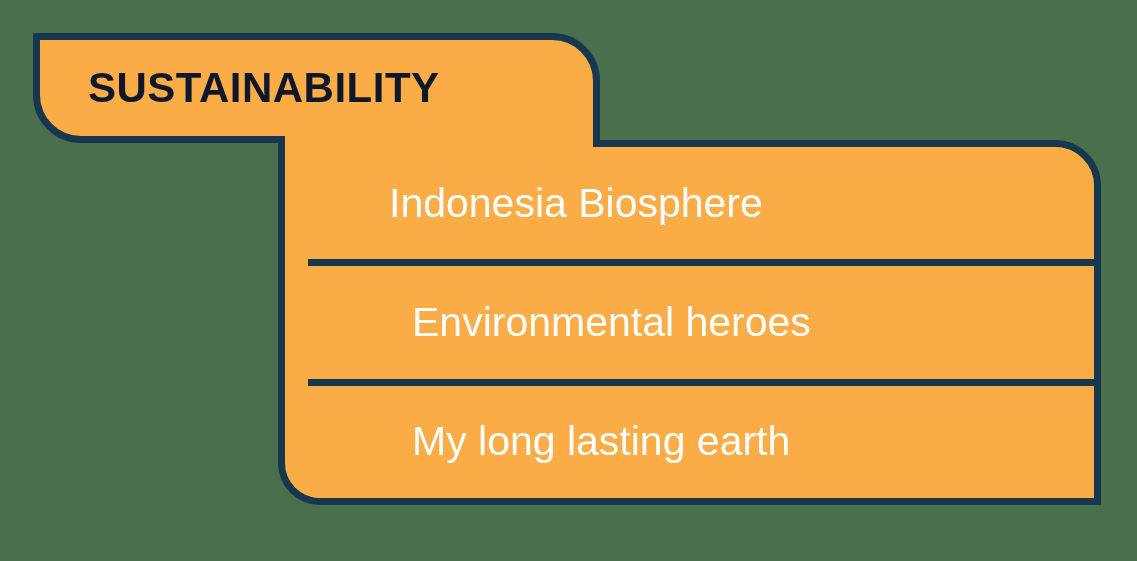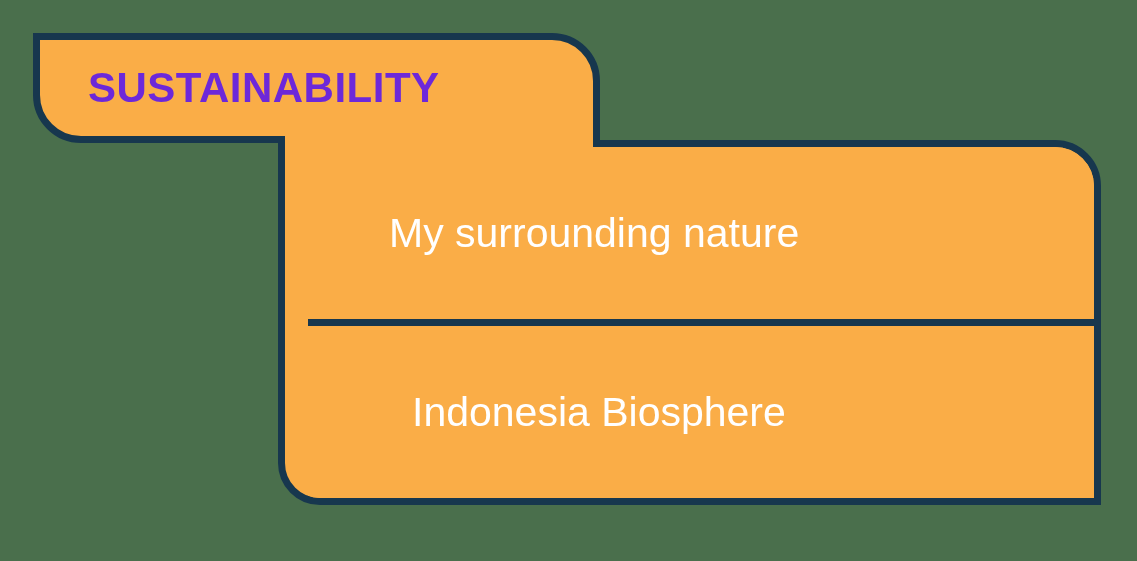--- a/index.html
+++ b/index.html
@@ -35,21 +35,21 @@
     border: 7px solid #17374e;
     border-top-left-radius: 0;
     border-top-right-radius: 48px;
     border-bottom-right-radius: 0;
     border-bottom-left-radius: 48px;
     display: flex;
     align-items: center;
     z-index: 3;
   }
   .header-title {
-    color: #6d28d9;
+    color: #0f172a;
     font-size: 42px;
     font-weight: 700;
     letter-spacing: 0.5px;
     margin-left: 48px;
     line-height: 1;
     white-space: nowrap;
     user-select: none;
     text-align: center;
   }
 
@@ -111,27 +111,30 @@
 <body>
 
 <div id="stage">
 
   <div class="header-tab">
     <div class="header-title">SUSTAINABILITY</div>
   </div>
 
   <div class="body-panel">
 
-    <div class="panel-row">
-      <div class="row-label">My surrounding nature</div>
-    </div>
 
     <div class="panel-row">
       <div class="row-label">Indonesia Biosphere</div>
     </div>
 
+    <div class="panel-row">
+      <div class="row-label">Environmental heroes</div>
+    </div>
 
+    <div class="panel-row">
+      <div class="row-label">My long lasting earth</div>
+    </div>
 
   </div>
 
   <div class="seam-cover"></div>
 
 </div>
 
 </body></html>

